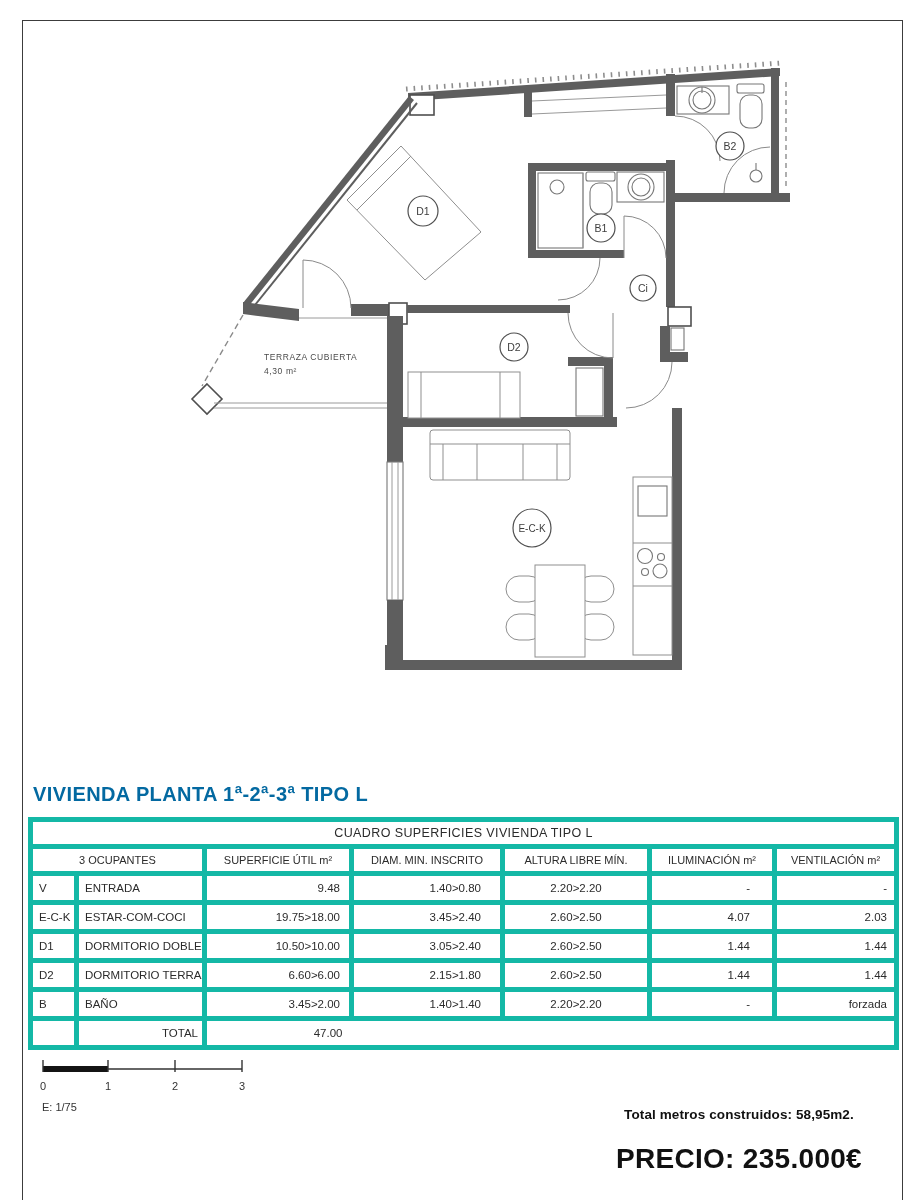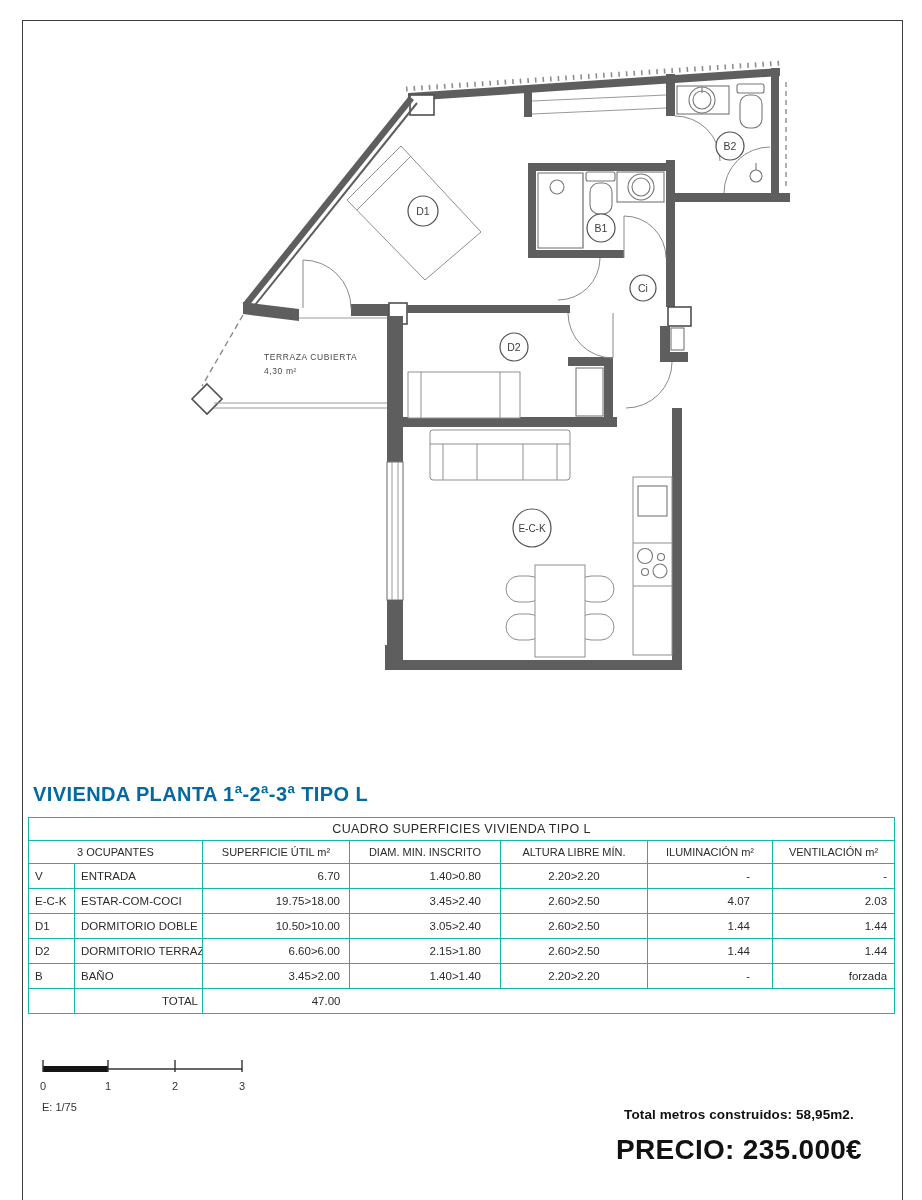--- a/index.html
+++ b/index.html
@@ -20,38 +20,38 @@
   .lblt{fill:#3d3d3d;font-size:10.5px;text-anchor:middle;}
   .terrt{fill:#4a4a4a;font-size:8.5px;letter-spacing:.6px;}
   .sbnum{fill:#333;font-size:11px;text-anchor:middle;}
   .sblab{fill:#333;font-size:11px;}
   
   #title{position:absolute;left:33px;top:783px;font-size:20px;font-weight:bold;
          letter-spacing:.4px;color:#0369a1;}
   
   #surf-table{position:absolute;left:28px;top:817px;width:866px;border-collapse:collapse;
               table-layout:fixed;font-size:11.5px;color:#2b2b2b;}
-  #surf-table td{border:1px solid #14b8a6;padding:0 4px;height:24px;overflow:hidden;
+  #surf-table td{border:5px solid #14b8a6;padding:0 4px;height:24px;overflow:hidden;
                  white-space:nowrap;}
   #surf-table .cap{height:22px;text-align:center;font-size:12.5px;letter-spacing:.4px;}
   #surf-table .hed{height:22px;text-align:center;font-size:11px;}
   .cl{text-align:left;padding-left:6px!important;}
   .cr-sup{text-align:right;padding-right:9px!important;}
   .cr-diam{text-align:right;padding-right:19px!important;}
   .cc{text-align:center;}
   .cr-il{text-align:right;padding-right:22px!important;}
   .cr-ve{text-align:right;padding-right:7px!important;}
   .tot-row td{height:26px;text-align:right;}
   .no-r{border-right:none!important;}
   .no-l{border-left:none!important;}
   .tot-lbl{padding-left:20px!important;}
   
   #foot{position:absolute;right:60px;top:1107px;text-align:center;color:#111;}
   #foot .tm{font-size:13.5px;font-weight:bold;letter-spacing:.1px;}
-  #foot .pr{font-size:28px;font-weight:bold;margin-top:12px;letter-spacing:.3px;}
+  #foot .pr{font-size:28px;font-weight:bold;margin-top:21px;letter-spacing:.3px;}
 </style>
 </head>
 <body>
 
 <div id="page">
   <div id="frame"></div>
 
   <svg id="plan" width="922" height="1200" viewBox="0 0 922 1200">
 
     <g>
@@ -233,21 +233,21 @@
       <td class="hed" colspan="2">3  OCUPANTES</td>
       <td class="hed">SUPERFICIE ÚTIL m²</td>
       <td class="hed">DIAM. MIN. INSCRITO</td>
       <td class="hed">ALTURA LIBRE MÍN.</td>
       <td class="hed">ILUMINACIÓN m²</td>
       <td class="hed">VENTILACIÓN m²</td>
     </tr>
     <tr>
       <td class="cl">V</td>
       <td class="cl">ENTRADA</td>
-      <td class="cr-sup">6.70</td>
+      <td class="cr-sup">9.48</td>
       <td class="cr-diam">1.40&gt;0.80</td>
       <td class="cc">2.20&gt;2.20</td>
       <td class="cr-il">-</td>
       <td class="cr-ve">-</td>
     </tr>
     <tr>
       <td class="cl">E-C-K</td>
       <td class="cl">ESTAR-COM-COCI</td>
       <td class="cr-sup">19.75&gt;18.00</td>
       <td class="cr-diam">3.45&gt;2.40</td>

